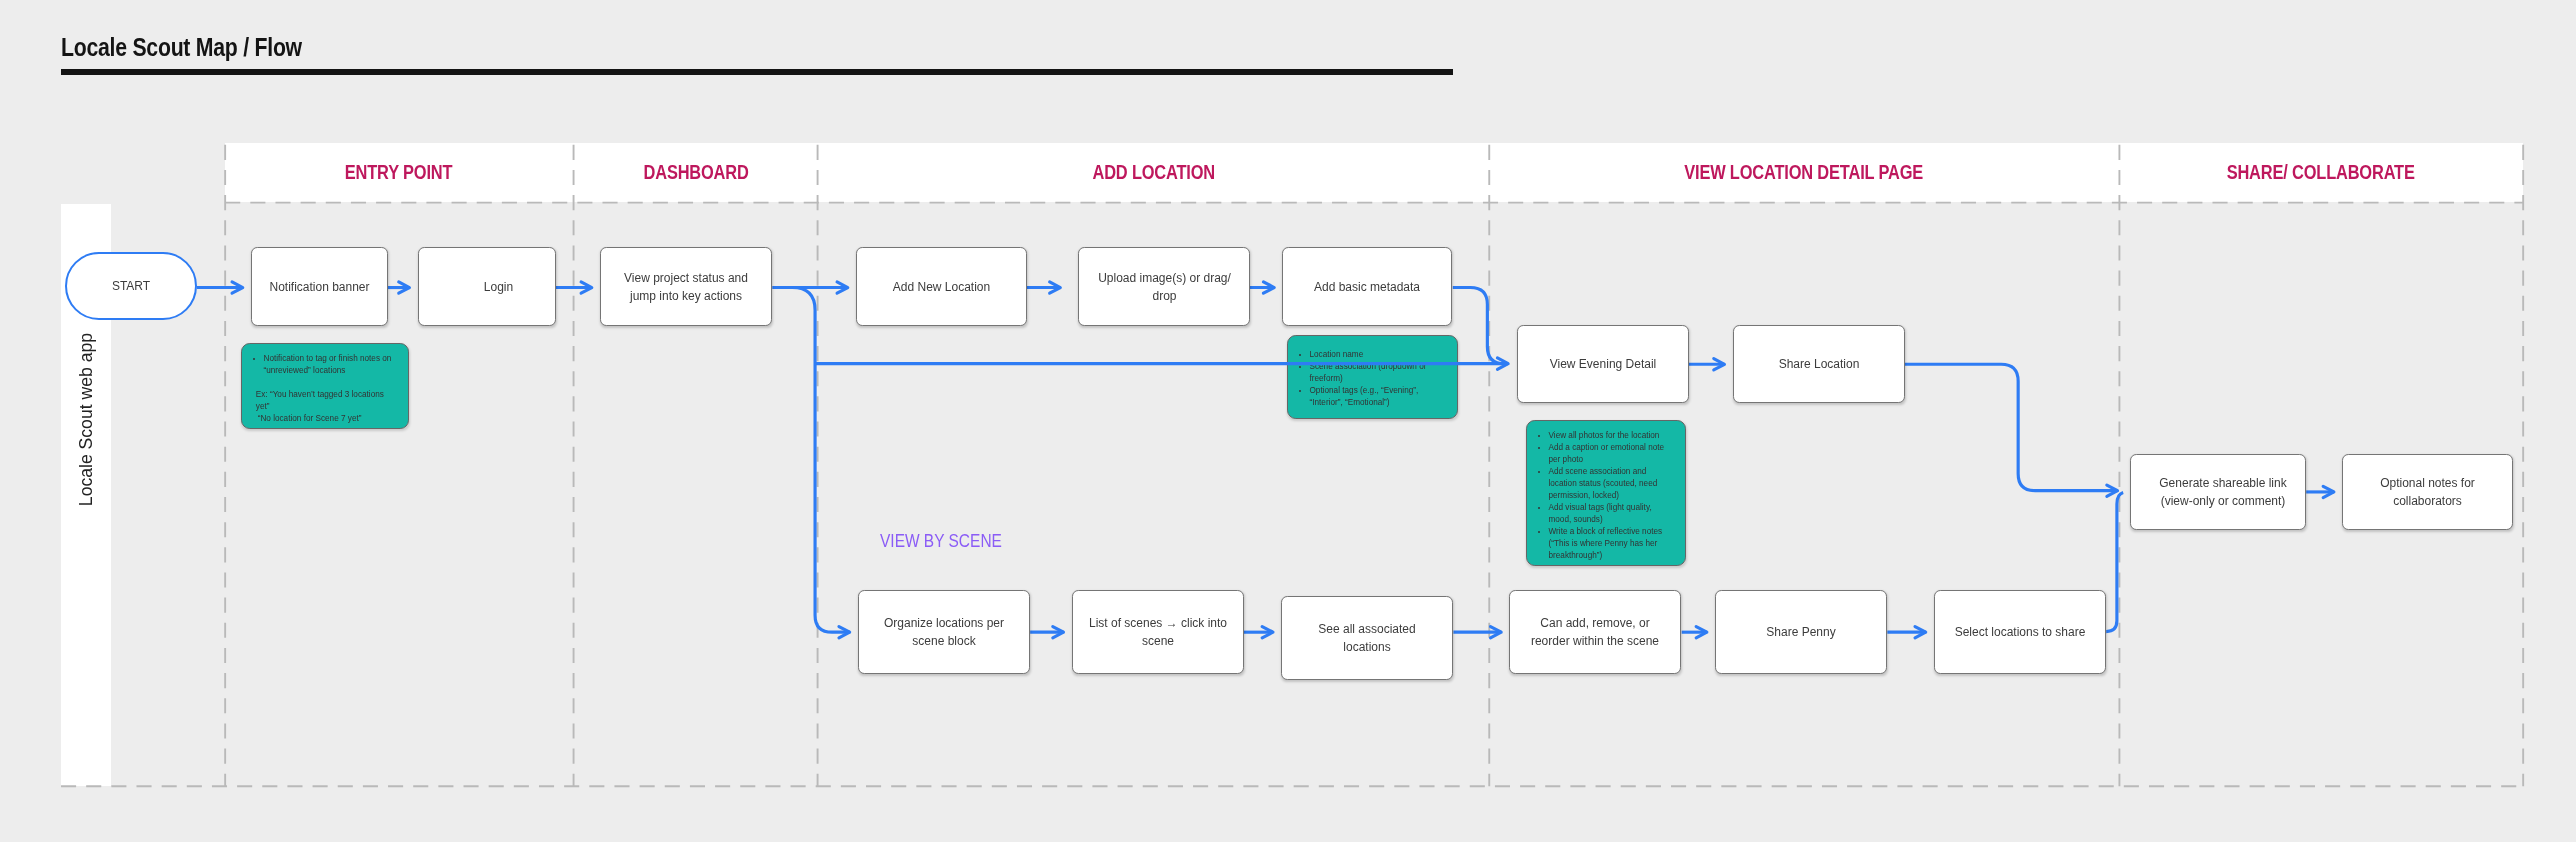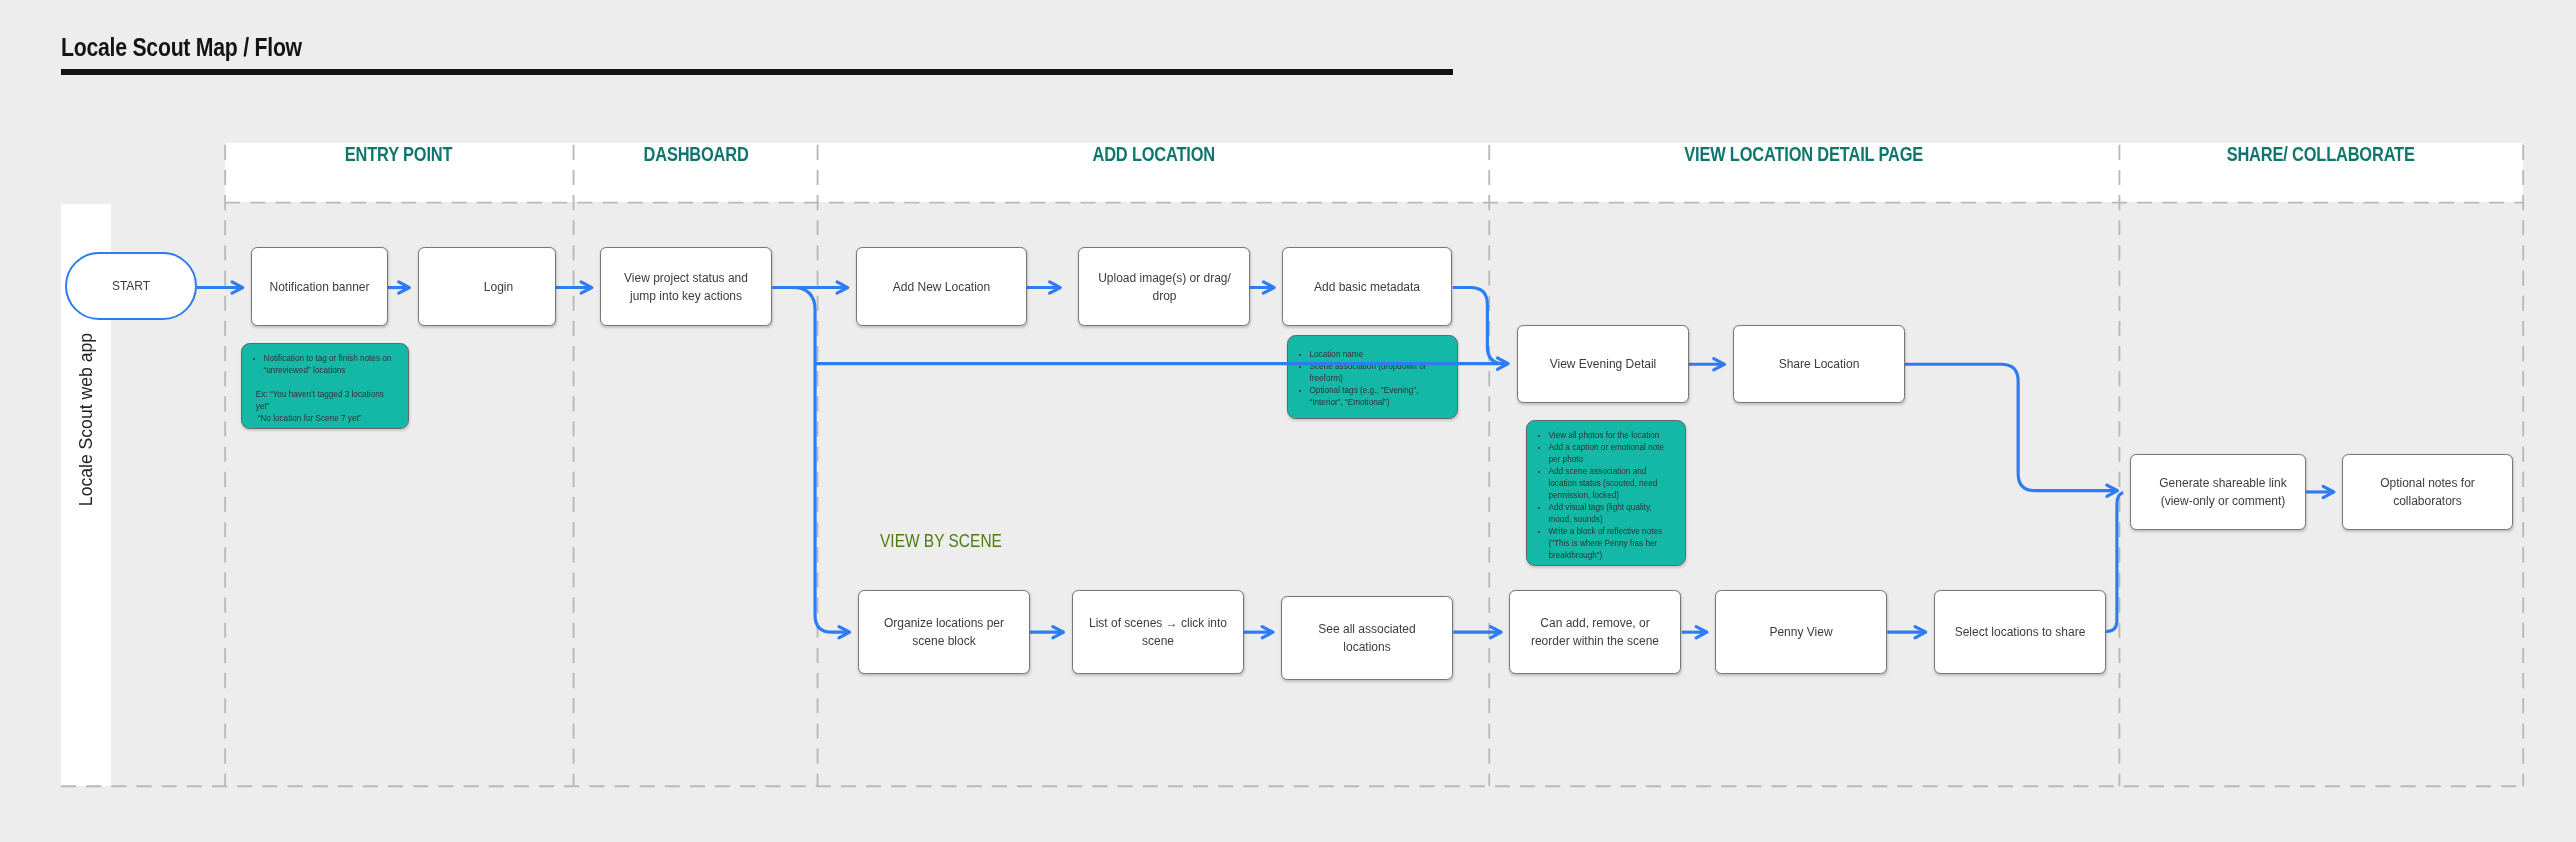--- a/index.html
+++ b/index.html
@@ -3,22 +3,22 @@
 <meta charset="utf-8">
 <style>
   html,body{margin:0;padding:0;background:#ededed;font-family:"Liberation Sans","DejaVu Sans",sans-serif;}
   #stage{position:relative;width:2576px;height:843px;background:#ededed;overflow:hidden;}
 
   .page-title{position:absolute;left:61px;top:33px;font-size:25px;font-weight:bold;color:#141414;
     letter-spacing:-0.3px;transform:scaleX(.85);transform-origin:left center;white-space:nowrap;}
   .title-underline{position:absolute;left:61px;top:69px;width:1392px;height:5.7px;background:#141414;}
 
   .band{position:absolute;left:225px;top:143px;width:2298px;height:59px;background:#ffffff;}
-  .col-header{position:absolute;top:143px;height:58px;display:flex;align-items:flex-start;justify-content:center;
-    font-size:20px;font-weight:bold;color:#0f766e;letter-spacing:-0.2px;}
+  .col-header{position:absolute;top:143px;height:58px;display:flex;align-items:center;justify-content:center;
+    font-size:20px;font-weight:bold;color:#be185d;letter-spacing:-0.2px;}
   .col-header>span{transform:scaleX(.82);white-space:nowrap;}
 
   .lane{position:absolute;left:61px;top:204px;width:50px;height:582px;background:#ffffff;
     display:flex;align-items:center;justify-content:center;}
   .lane-label{writing-mode:vertical-rl;transform:rotate(180deg);font-size:17.6px;color:#222;
     white-space:nowrap;margin-bottom:151px;}
 
   .node{position:absolute;background:#fff;border:1.9px solid #757575;border-radius:6.3px;
     display:flex;align-items:center;justify-content:center;text-align:center;
     font-size:12px;line-height:1.5;color:#3c3c3c;padding:5px 14px;box-sizing:border-box;
@@ -26,21 +26,21 @@
   .start{border:2.2px solid #2e7cf4;border-radius:38px;box-shadow:none;}
 
   .note{position:absolute;background:#14b8a6;border:1.9px solid #666;border-radius:8.8px;
     box-sizing:border-box;color:#333;font-size:8.2px;line-height:12px;
     padding:8.8px 8.8px 6.3px 7.5px;box-shadow:0.6px 1.3px 2.5px rgba(0,0,0,.15);}
   .note ul{margin:0;padding-left:14px;}
   .note li{margin:0;}
   .note .ex{margin-top:12px;padding-left:6.3px;}
   .note .ex2{padding-left:8.2px;}
 
-  .sub-header{position:absolute;left:880px;top:531px;font-size:17.6px;font-weight:500;color:#4d7c0f;}
+  .sub-header{position:absolute;left:880px;top:531px;font-size:17.6px;font-weight:500;color:#8b5cf6;}
   .sub-header>span{display:inline-block;transform:scaleX(.88);transform-origin:left center;}
 
   svg.layer{position:absolute;left:0;top:0;pointer-events:none;}
 </style>
 </head>
 <body>
 
 <div id="stage">
 
   <div class="page-title">Locale Scout Map / Flow</div>
@@ -145,20 +145,20 @@
 
   <div class="node" style="left:1517px;top:325px;width:172px;height:78px;">View Evening Detail</div>
   <div class="node" style="left:1733px;top:325px;width:172px;height:78px;">Share Location</div>
 
   <div class="sub-header"><span>VIEW BY SCENE</span></div>
 
   <div class="node" style="left:858px;top:590px;width:172px;height:84px;">Organize locations per scene block</div>
   <div class="node" style="left:1072px;top:590px;width:172px;height:84px;">List of scenes → click into scene</div>
   <div class="node" style="left:1281px;top:596px;width:172px;height:84px;">See all associated locations</div>
   <div class="node" style="left:1509px;top:590px;width:172px;height:84px;">Can add, remove, or reorder within the scene</div>
-  <div class="node" style="left:1715px;top:590px;width:172px;height:84px;">Penny View</div>
+  <div class="node" style="left:1715px;top:590px;width:172px;height:84px;">Share Penny</div>
   <div class="node" style="left:1934px;top:590px;width:172px;height:84px;">Select locations to share</div>
 
   <div class="node" style="left:2130px;top:454px;width:176px;height:76px;padding-left:24px;">Generate shareable link (view-only or comment)</div>
   <div class="node" style="left:2342px;top:454px;width:171px;height:76px;">Optional notes for collaborators</div>
 
 </div>
 
 
 </body></html>

